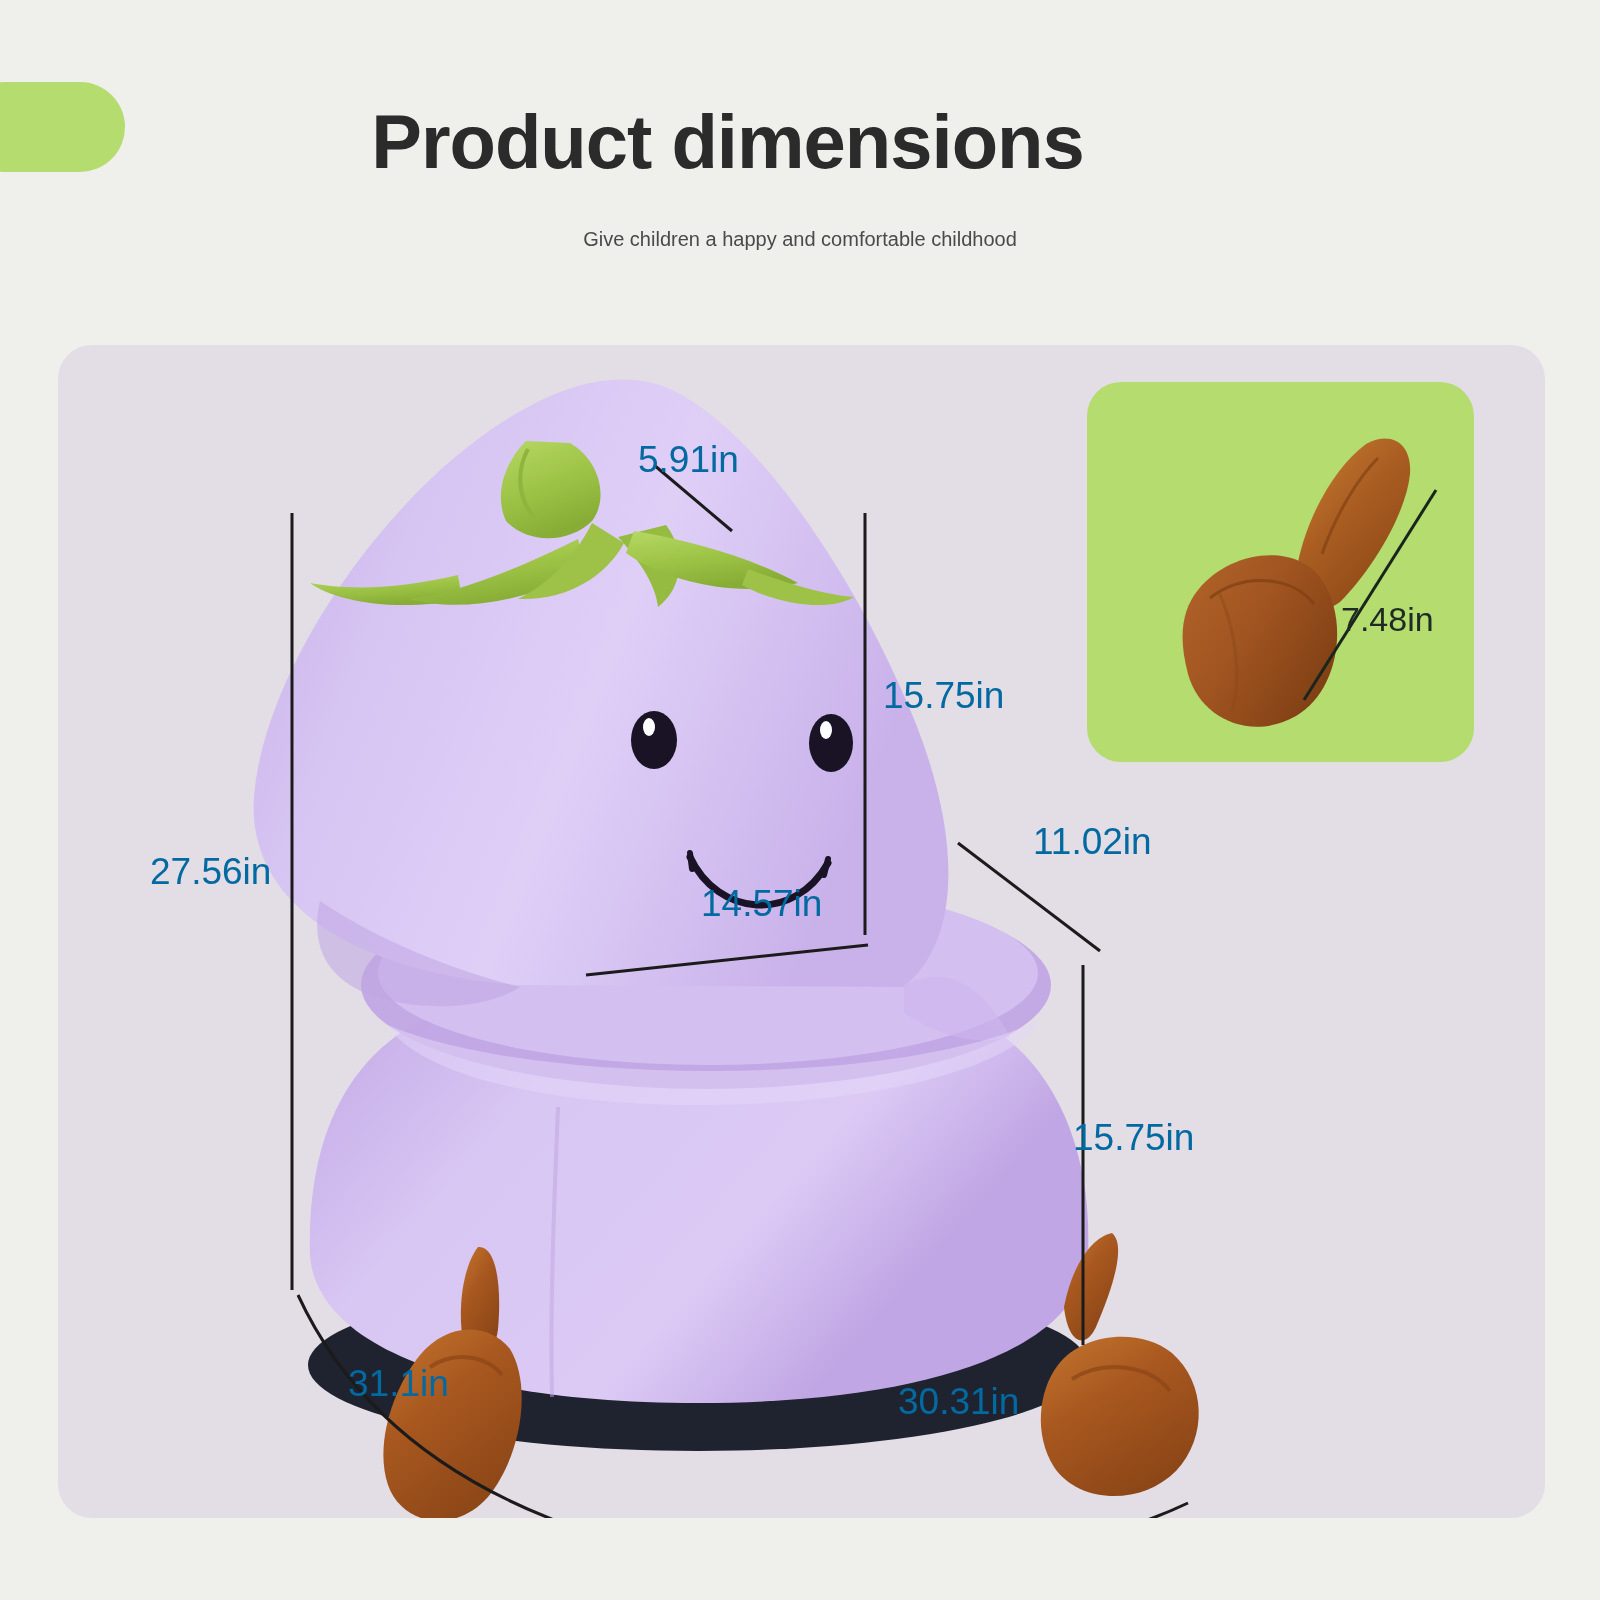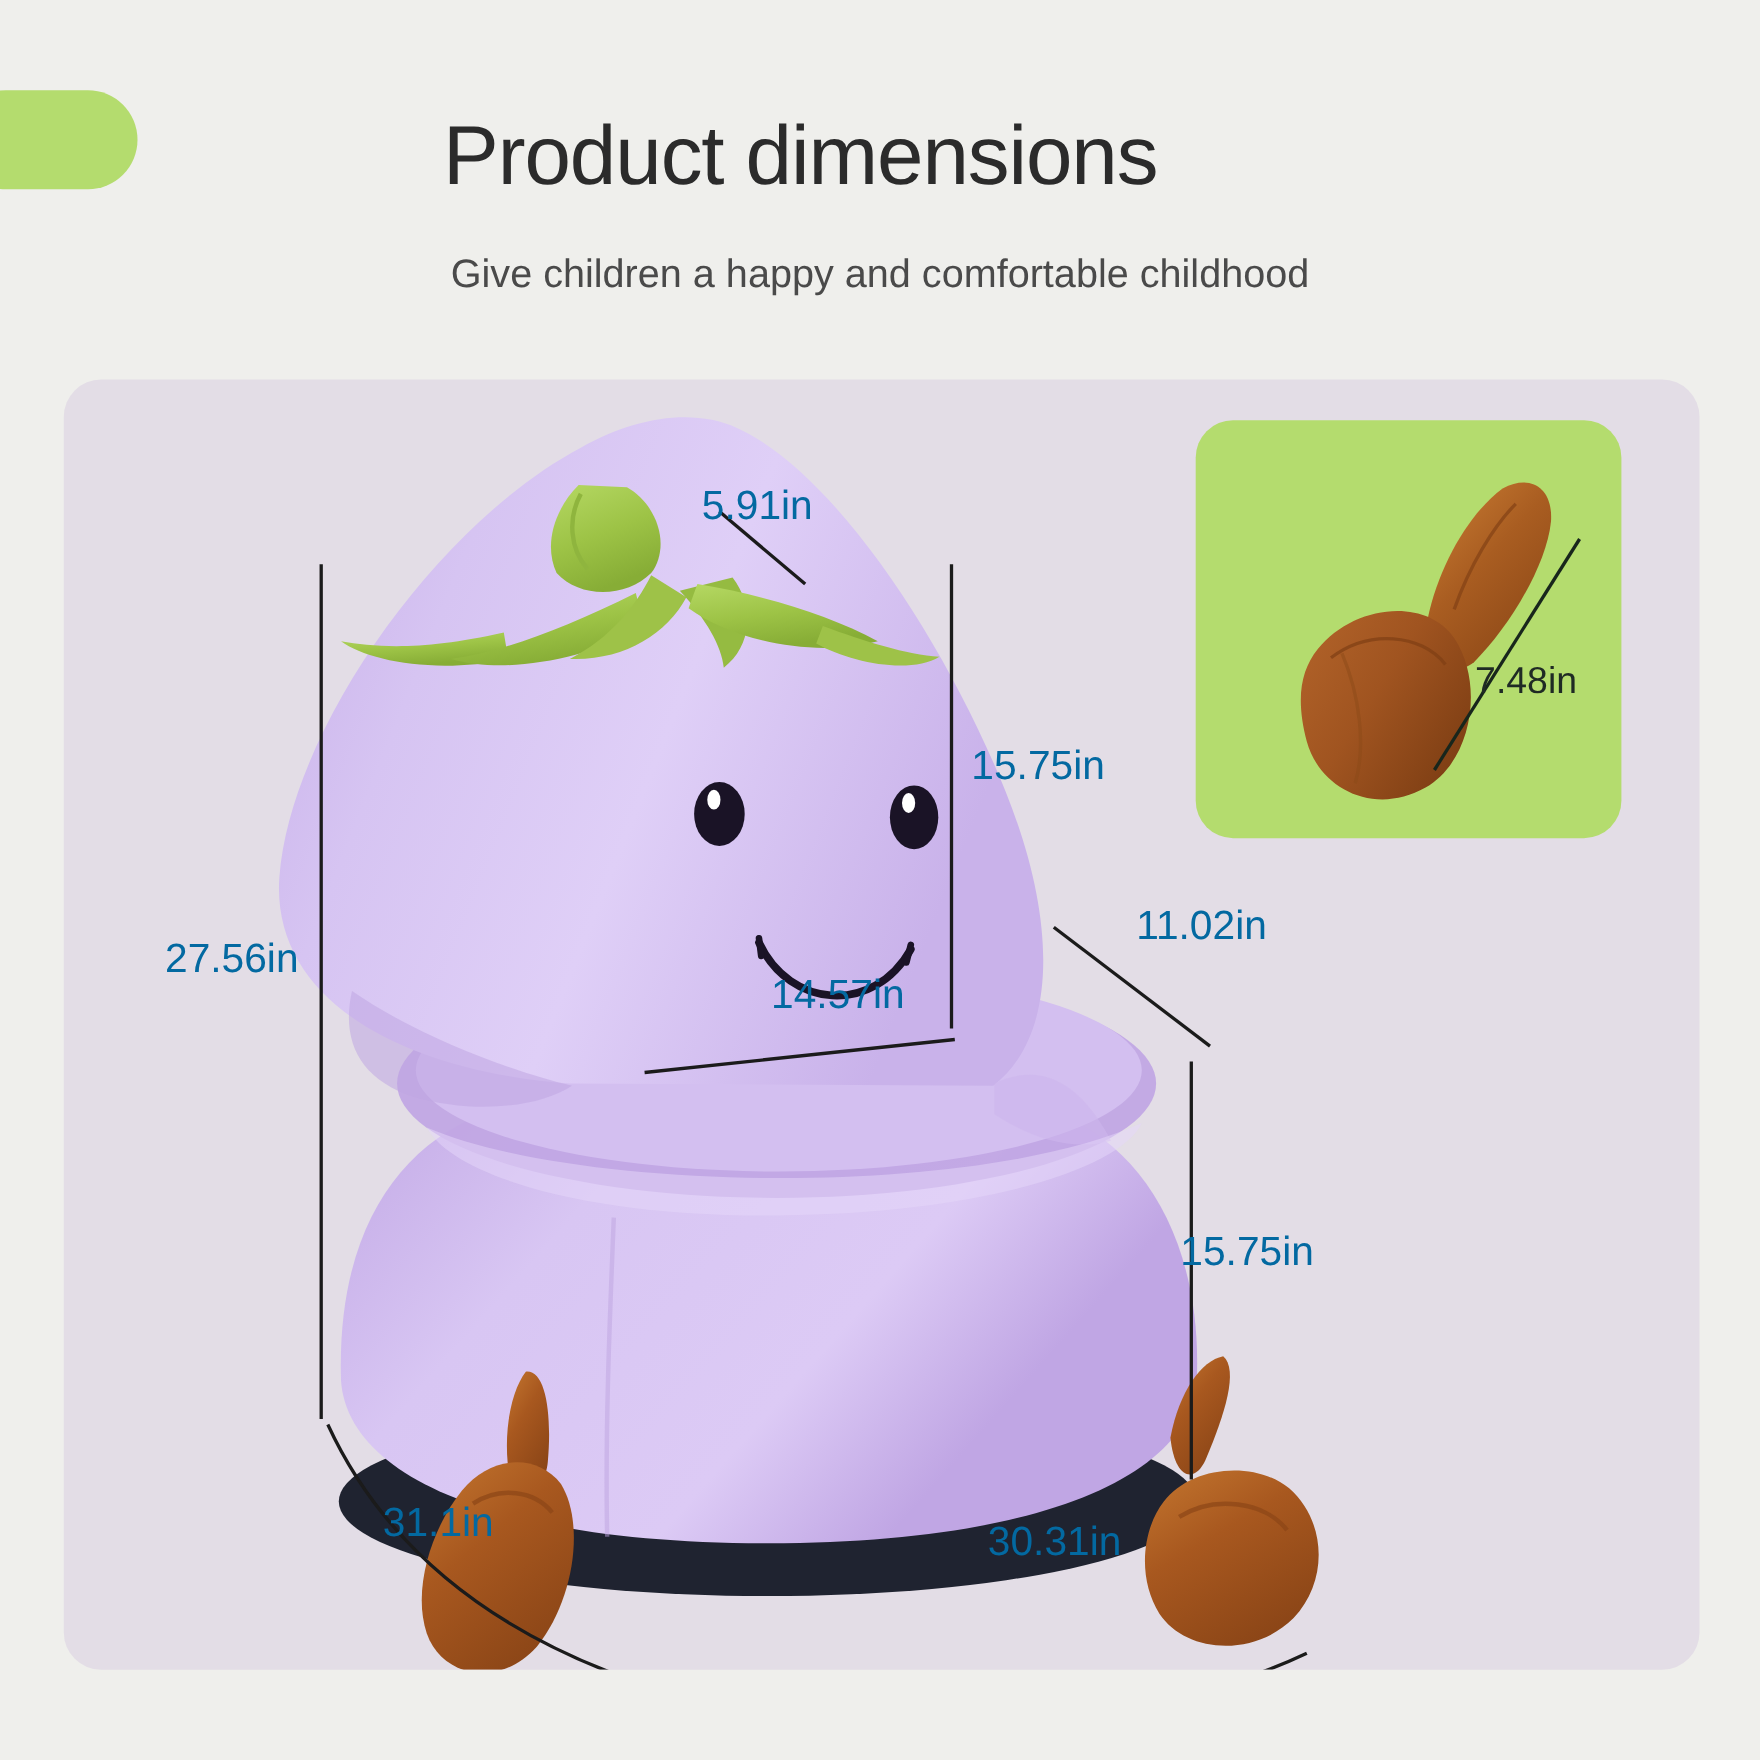--- a/index.html
+++ b/index.html
@@ -12,27 +12,27 @@
   }
   .green-tab{
     position:absolute;left:-40px;top:82px;
     width:165px;height:90px;
     background:#b4dc6e;
     border-radius:45px;
   }
   .page-title{
     position:absolute;left:0;top:98px;width:1455px;
     text-align:center;
-    font-size:76px;font-weight:normal;color:#2b2b2b;
+    font-size:76px;font-weight:bold;color:#2b2b2b;
     letter-spacing:-1px;
   }
   .page-subtitle{
     position:absolute;left:0;top:228px;width:1600px;
     text-align:center;
-    font-size:36px;color:#4a4a4a;font-weight:400;
+    font-size:20px;color:#4a4a4a;font-weight:400;
   }
   .panel{
     position:absolute;left:58px;top:345px;
     width:1487px;height:1173px;
     background:#e3dde6;
     border-radius:34px;
     overflow:hidden;
   }
   .stage{position:absolute;left:0;top:0;width:1487px;height:1173px;}
   .inset-card{

